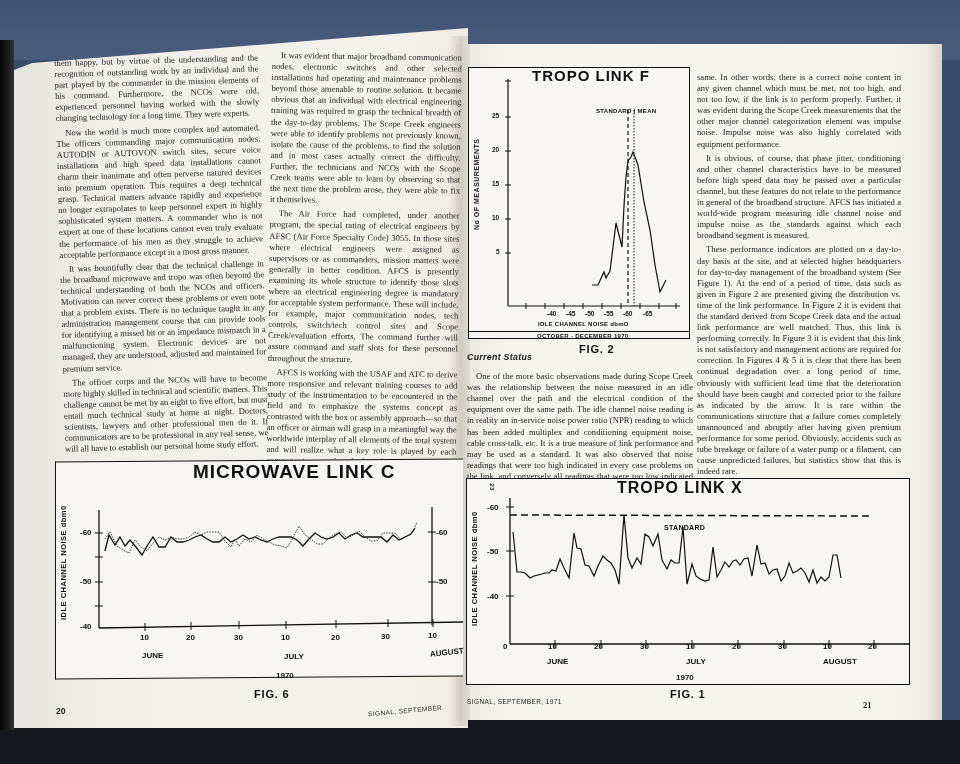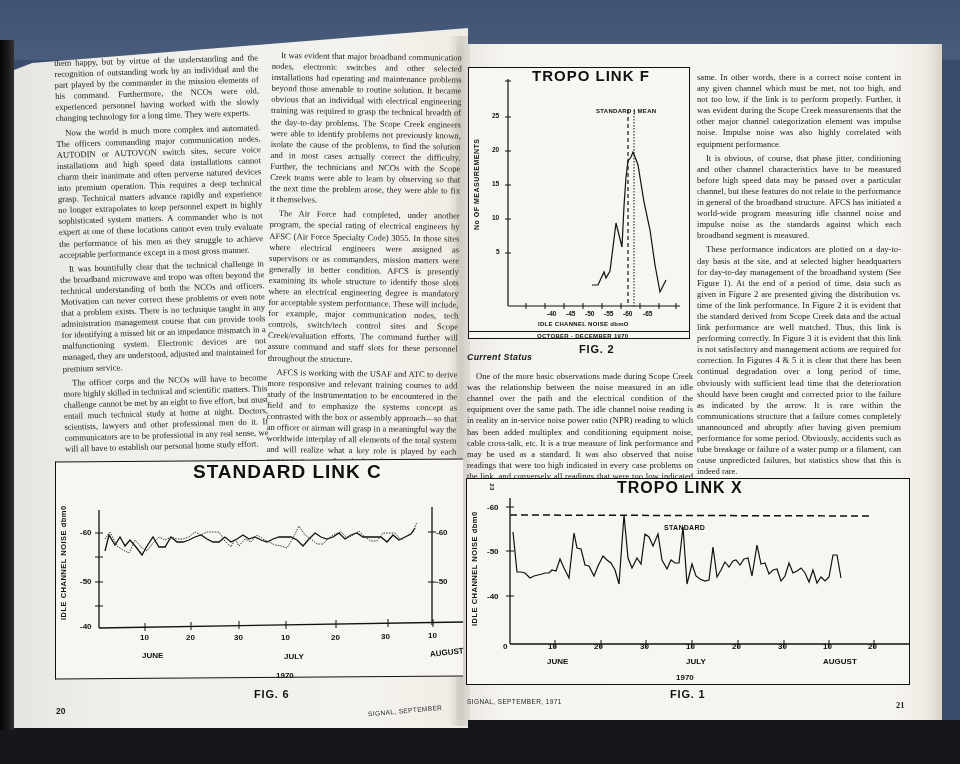--- a/index.html
+++ b/index.html
@@ -162,21 +162,21 @@
 </div>
 
 <div class="col col-right2">
   <p class="noindent">same. In other words, there is a correct noise content in any given channel which must be met, not too high, and not too low, if the link is to perform properly. Further, it was evident during the Scope Creek measurements that the other major channel categorization element was impulse noise. Impulse noise was also highly correlated with equipment performance.</p>
   <p>It is obvious, of course, that phase jitter, conditioning and other channel characteristics have to be measured before high speed data may be passed over a particular channel, but these features do not relate to the performance in general of the broadband structure. AFCS has initiated a world-wide program measuring idle channel noise and impulse noise as the standards against which each broadband segment is measured.</p>
   <p>These performance indicators are plotted on a day-to-day basis at the site, and at selected higher headquarters for day-to-day management of the broadband system (See Figure 1). At the end of a period of time, data such as given in Figure 2 are presented giving the distribution vs. time of the link performance. In Figure 2 it is evident that the standard derived from Scope Creek data and the actual link performance are well matched. Thus, this link is performing correctly. In Figure 3 it is evident that this link is not satisfactory and management actions are required for correction. In Figures 4 &amp; 5 it is clear that there has been continual degradation over a long period of time, obviously with sufficient lead time that the deterioration should have been caught and corrected prior to the failure as indicated by the arrow. It is rare within the communications structure that a failure comes completely unannounced and abruptly after having given premium performance for some period. Obviously, accidents such as tube breakage or failure of a water pump or a filament, can cause unpredicted failures, but statistics show that this is indeed rare.</p>
   <p>Since 1968, we have committed ourselves fully toward developing a world-wide capability to make technical evaluations. Fourteen wideband teams are now working out of offices in AFCS' European Communications Area, Pacific Communications Area, Alas-</p>
 </div>
 
 <div class="fig-box" style="left:55px; top:460px; width:408px; height:218px; border-right:none; transform:skewY(-0.4deg);"></div>
-<div class="fig-title" style="left:193px; top:461px; font-size:19px;">STANDARD LINK C</div>
+<div class="fig-title" style="left:193px; top:461px; font-size:19px;">MICROWAVE LINK C</div>
 <div class="y-axis-title" style="left:59px; top:620px;">IDLE CHANNEL NOISE dbm0</div>
 <svg style="left:55px; top:460px;" width="410" height="220" viewBox="0 0 410 220">
   <line x1="44" y1="50" x2="44" y2="168" stroke="#111" stroke-width="1.3"></line>
   <line x1="44" y1="168" x2="408" y2="162" stroke="#111" stroke-width="1.3"></line>
   <g stroke="#111" stroke-width="1">
     <line x1="40" y1="73" x2="48" y2="73"></line>
       <line x1="40" y1="97" x2="48" y2="97"></line>
     <line x1="40" y1="122" x2="48" y2="122"></line>
       <line x1="40" y1="146" x2="48" y2="146"></line>
     <line x1="90" y1="163" x2="90" y2="171"></line>
@@ -248,13 +248,13 @@
 <div class="tick-label" style="left:732px; top:642px;">20</div>
 <div class="tick-label" style="left:778px; top:642px;">30</div>
 <div class="tick-label" style="left:823px; top:642px;">10</div>
 <div class="tick-label" style="left:868px; top:642px;">20</div>
 <div class="tick-label" style="left:547px; top:657px;">JUNE</div>
 <div class="tick-label" style="left:686px; top:657px;">JULY</div>
 <div class="tick-label" style="left:823px; top:657px;">AUGUST</div>
 <div class="tick-label" style="left:676px; top:673px;">1970</div>
 <div class="fig-caption" style="left:670px; top:688px;">FIG. 1</div>
 <div class="running-foot" style="left:467px; top:698px;">SIGNAL, SEPTEMBER, 1971</div>
-<div class="folio" style="left:896px; top:700px;font-family:Liberation Serif, serif;">21</div>
+<div class="folio" style="left:863px; top:700px;font-family:Liberation Serif, serif;">21</div>
 
 </body></html>

